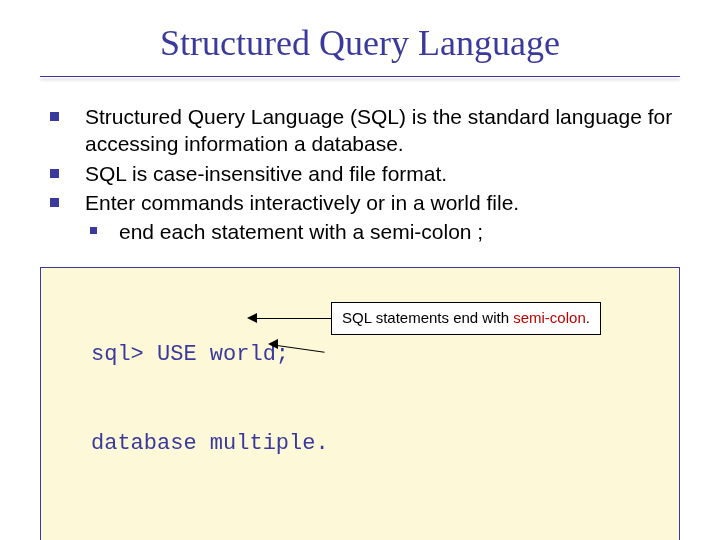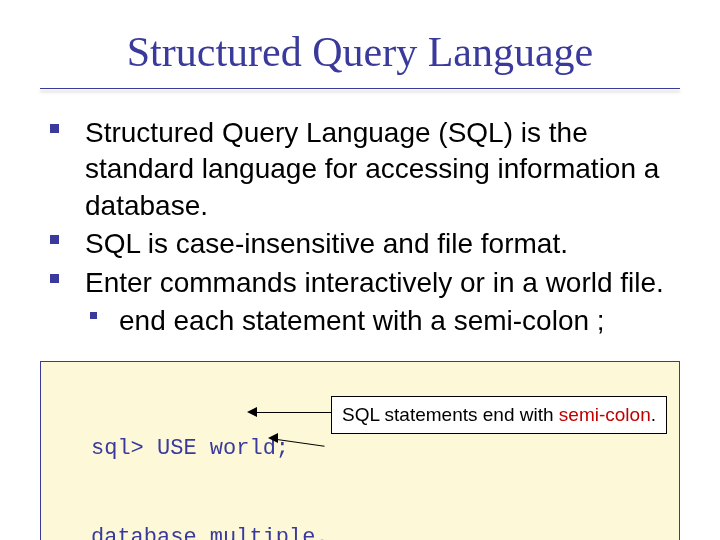--- a/index.html
+++ b/index.html
@@ -13,25 +13,24 @@
   }
   .slide {
     position: relative;
     width: 720px;
     height: 540px;
     box-sizing: border-box;
     padding: 22px 40px 30px 40px;
   }
   .title {
     font-family: "Times New Roman", Times, serif;
-    font-size: 42px;
+    font-size: 36px;
     color: #3a3a9c;
     text-align: center;
     padding-bottom: 12px;
-    margin-top: 6px;
   }
   .title-underline {
     height: 0;
     border-bottom: 1.5px solid #3a3a9c;
     box-shadow: 0 3px 3px rgba(0,0,0,0.25);
     margin: 0 0 26px 0;
   }
   .bullets {
     margin: 0 0 0 10px;
   }
@@ -51,21 +50,21 @@
   .sq-small {
     width: 7px;
     height: 7px;
     background: #3a3a9c;
     flex: 0 0 7px;
     margin-top: 9px;
     margin-right: 22px;
     margin-left: 40px;
   }
   .btxt {
-    font-size: 28px;
+    font-size: 21px;
     line-height: 1.3;
     color: #000;
     flex: 1;
   }
   .codebox {
     position: relative;
     margin-top: 22px;
     border: 1.5px solid #3a3a9c;
     background: #fdf9d8;
     padding: 12px 14px 14px 14px;
@@ -74,21 +73,21 @@
     line-height: 1.35;
     color: #3a3a9c;
     white-space: pre;
   }
   .codebox .line { display: block; margin-left: 36px; }
   .callout-box {
     position: absolute;
     background: #fff;
     border: 1px solid #000;
     font-family: Arial, Helvetica, sans-serif;
-    font-size: 19px;
+    font-size: 15px;
     color: #000;
     padding: 5px 10px;
     white-space: nowrap;
   }
   .callout-box .red { color: #c00000; }
   .arrow-line {
     position: absolute;
     height: 0;
     border-top: 1.5px solid #000;
   }

